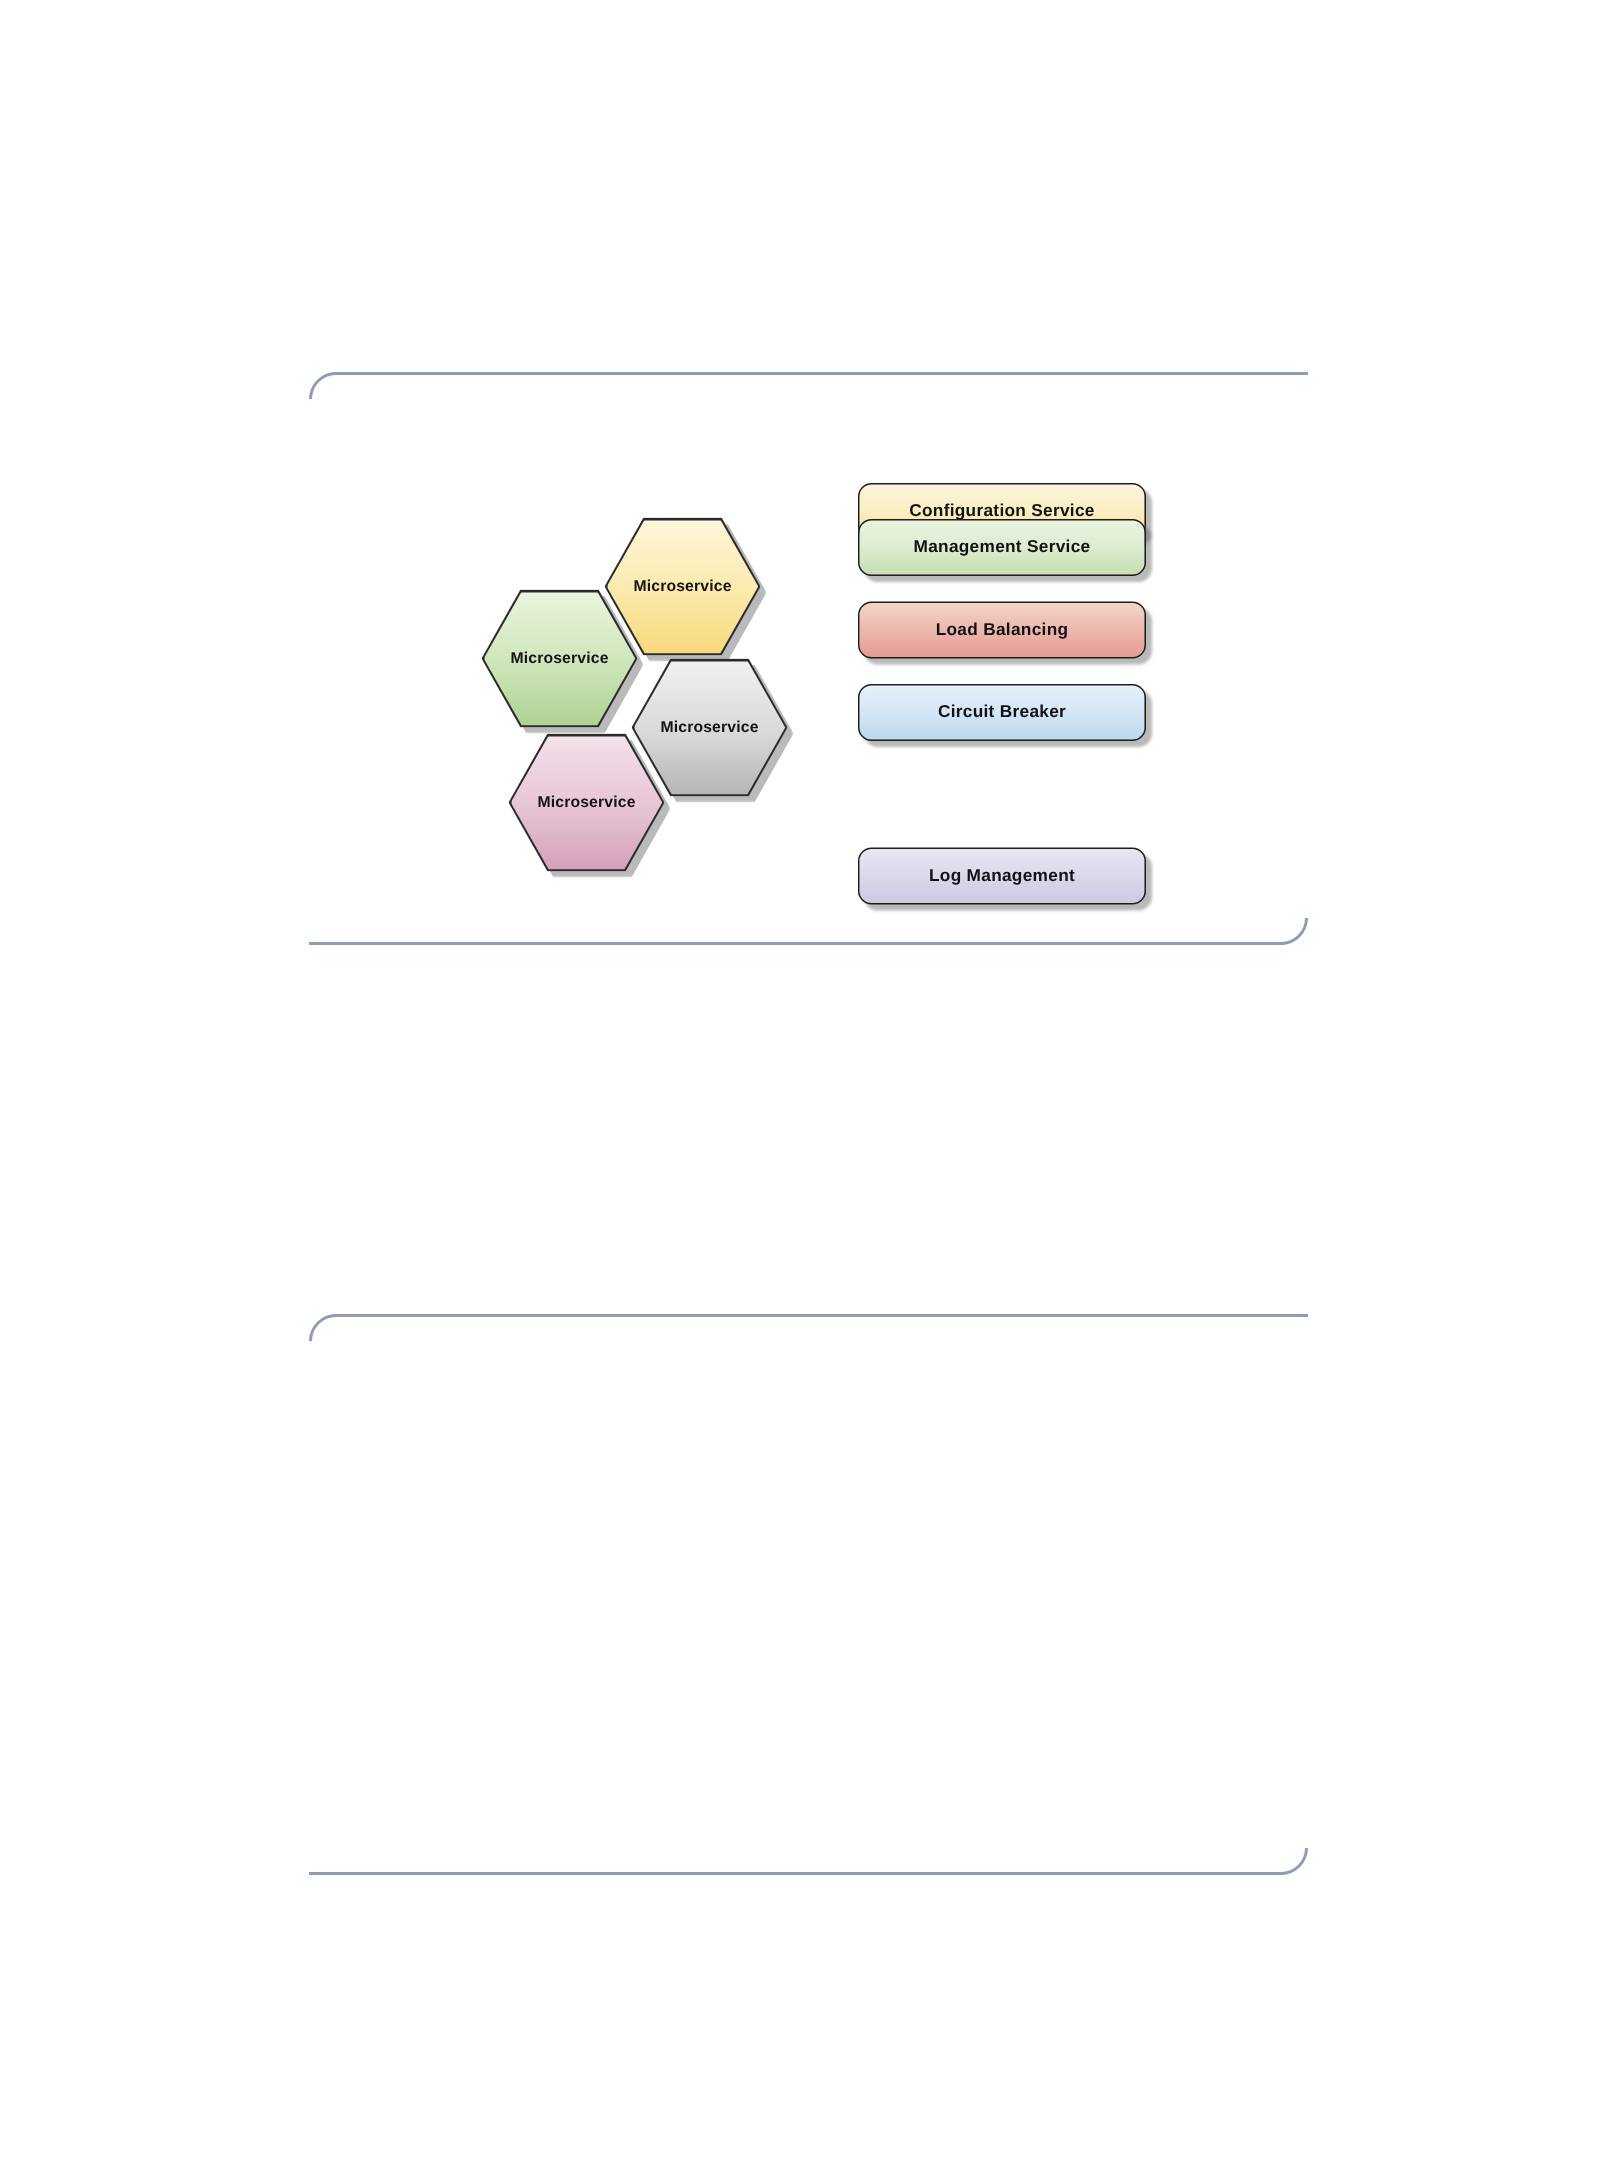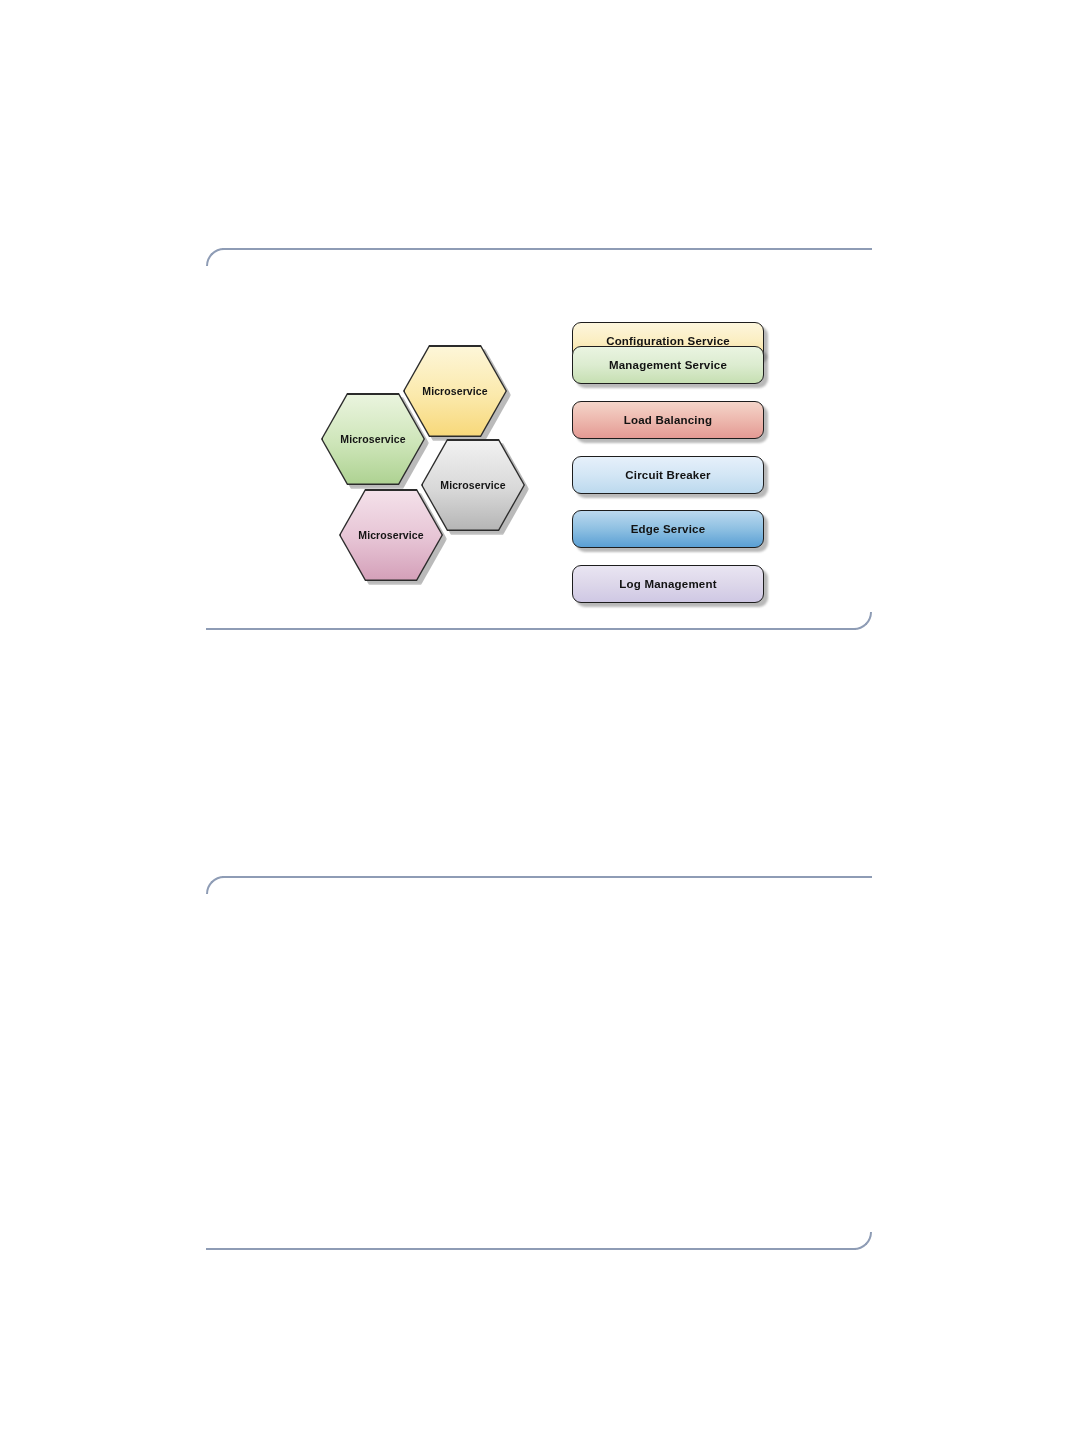--- a/index.html
+++ b/index.html
@@ -201,26 +201,20 @@
       </div>
     </div>
 
     <div class="pill-wrap" style="left:366px; top:151px;">
       <div class="pill-shadow"></div>
       <div class="pill" style="background:linear-gradient(to bottom, #f4d5c9 0%, #edb8ae 50%, #e49a94 100%);">
         <span class="pill-label">Load Balancing</span>
       </div>
     </div>
 
-    <div class="pill-wrap" style="left:366px; top:260px;">
-      <div class="pill-shadow"></div>
-      <div class="pill" style="background:linear-gradient(to bottom, #bcd9ef 0%, #8ec0e2 50%, #5a9fd4 100%);">
-        <span class="pill-label">Edge Service</span>
-      </div>
-    </div>
 
     <div class="pill-wrap" style="left:366px; top:315px;text-align:center;">
       <div class="pill-shadow"></div>
       <div class="pill" style="background:linear-gradient(to bottom, #e9e5f2 0%, #ddd7ea 50%, #cfc8e4 100%);">
         <span class="pill-label">Log Management</span>
       </div>
     </div>
 
   </div>
 </div>

